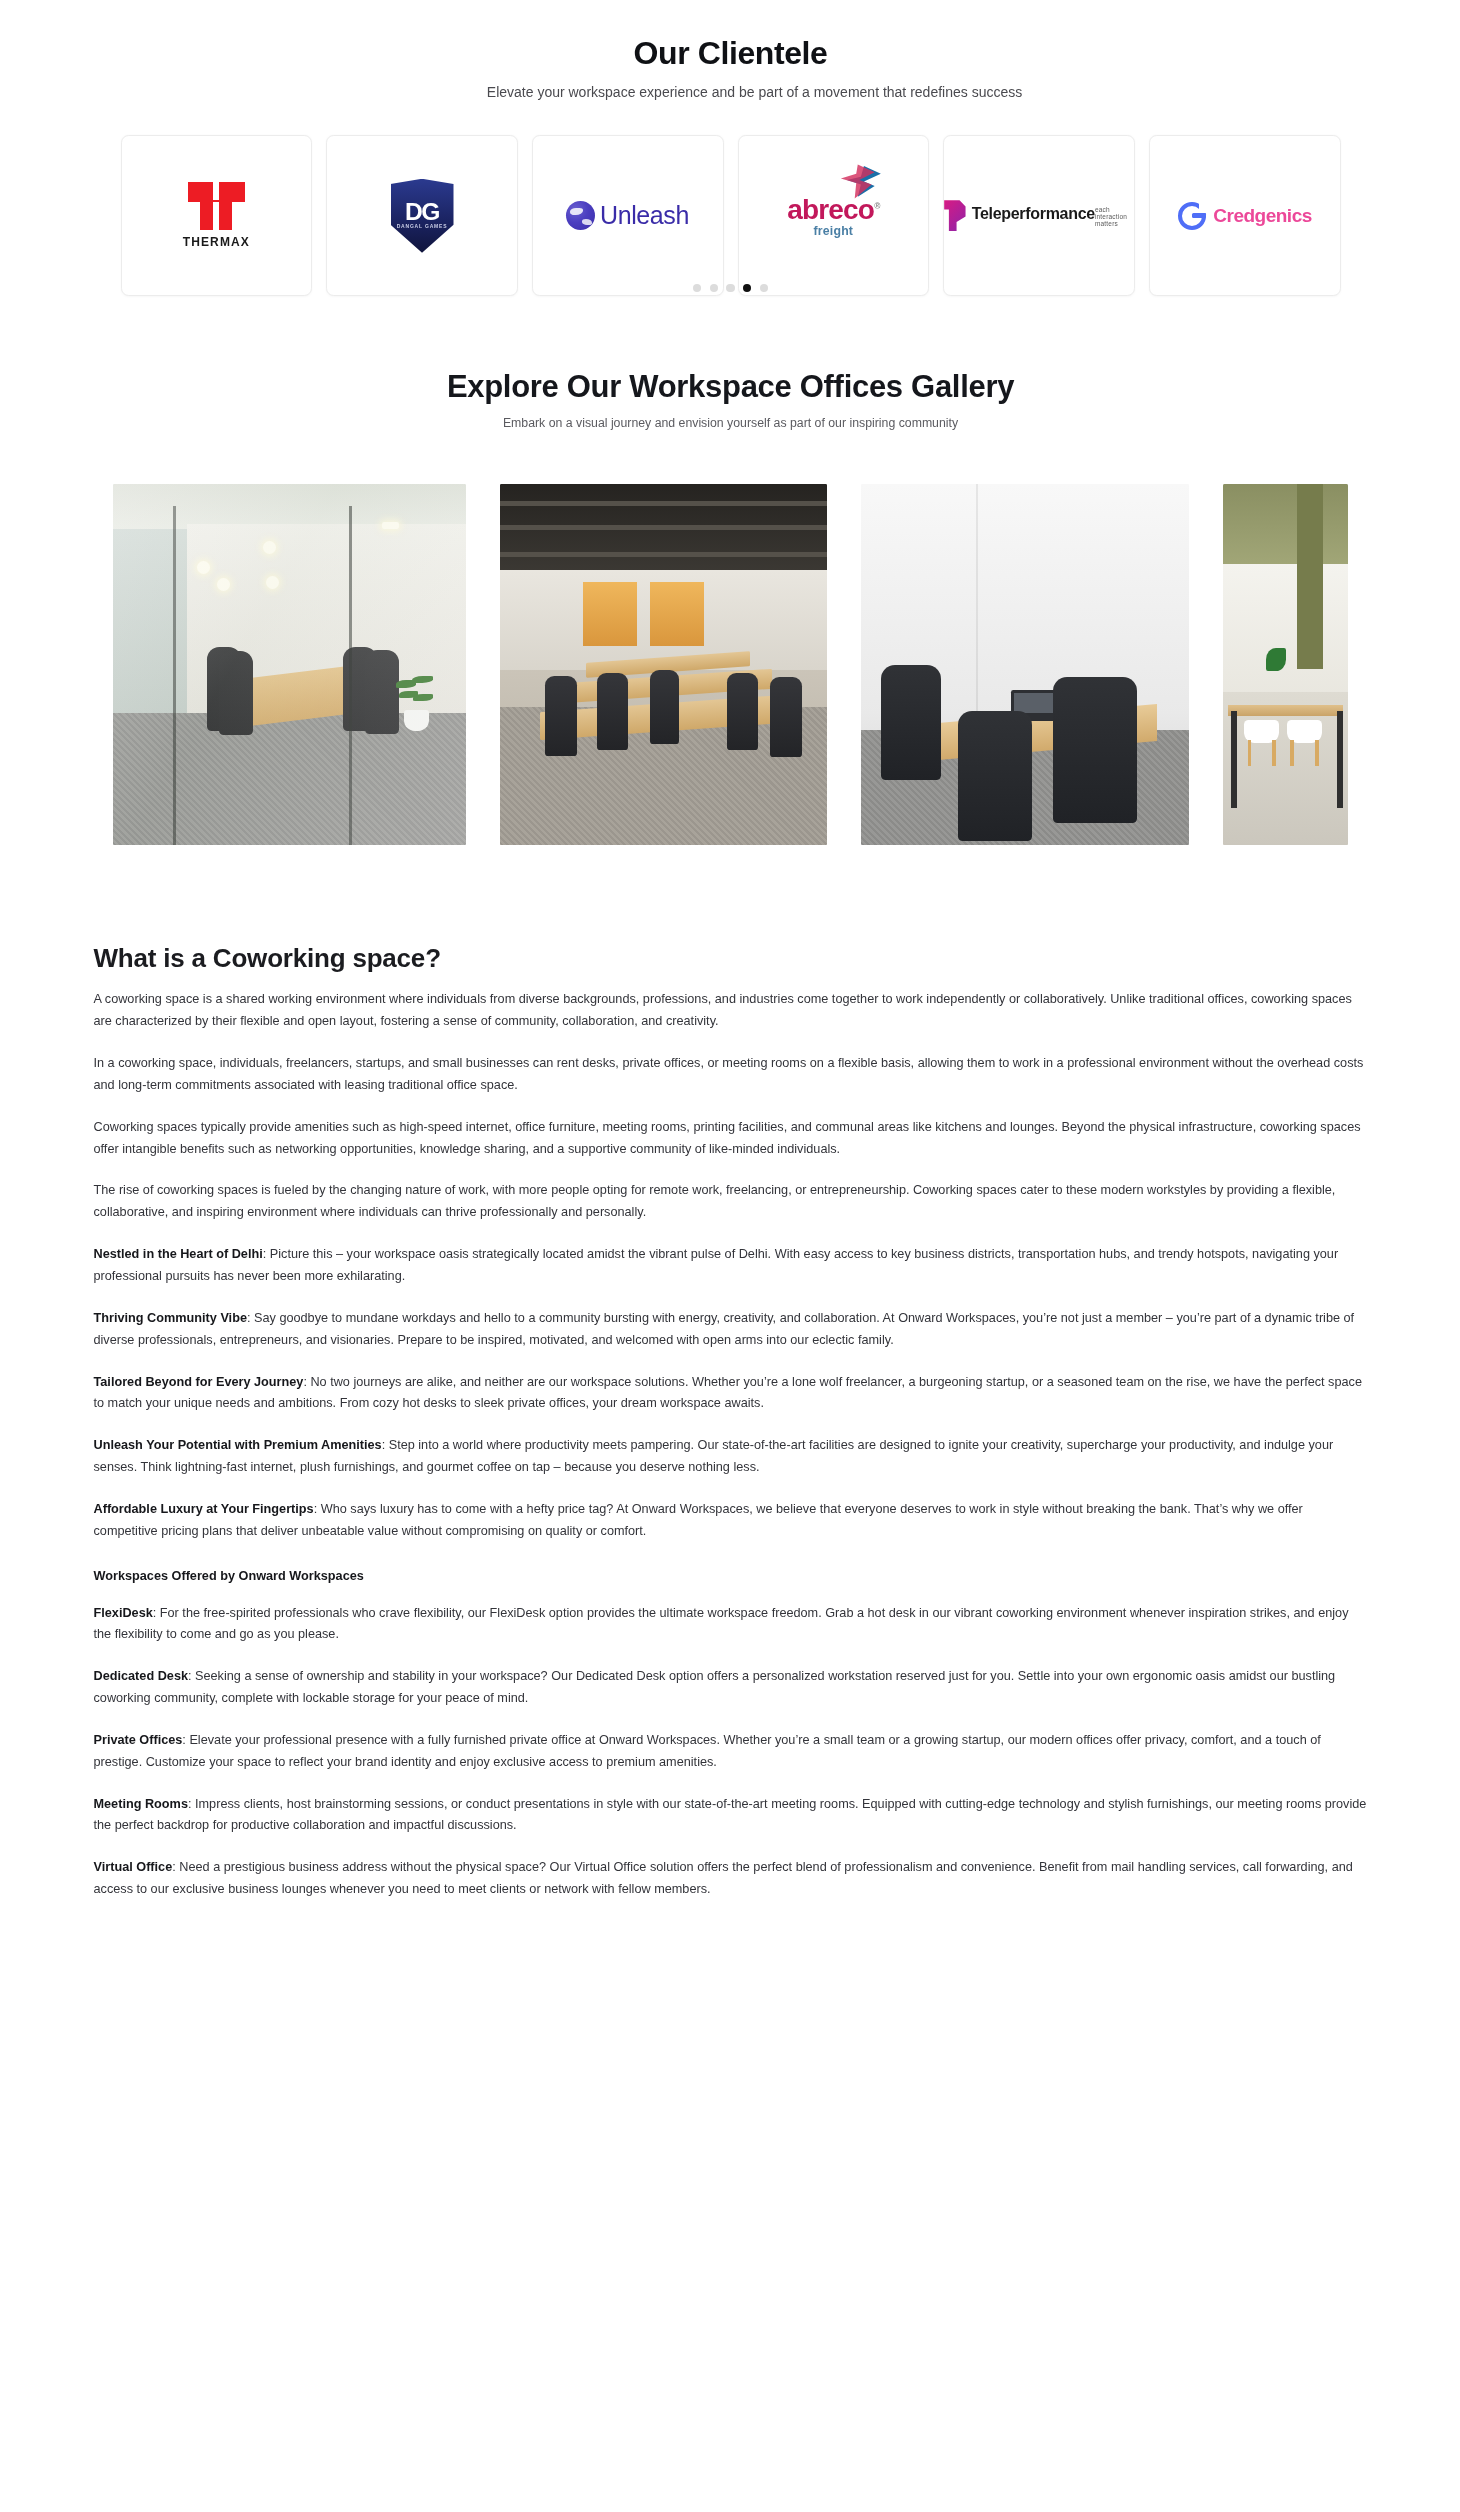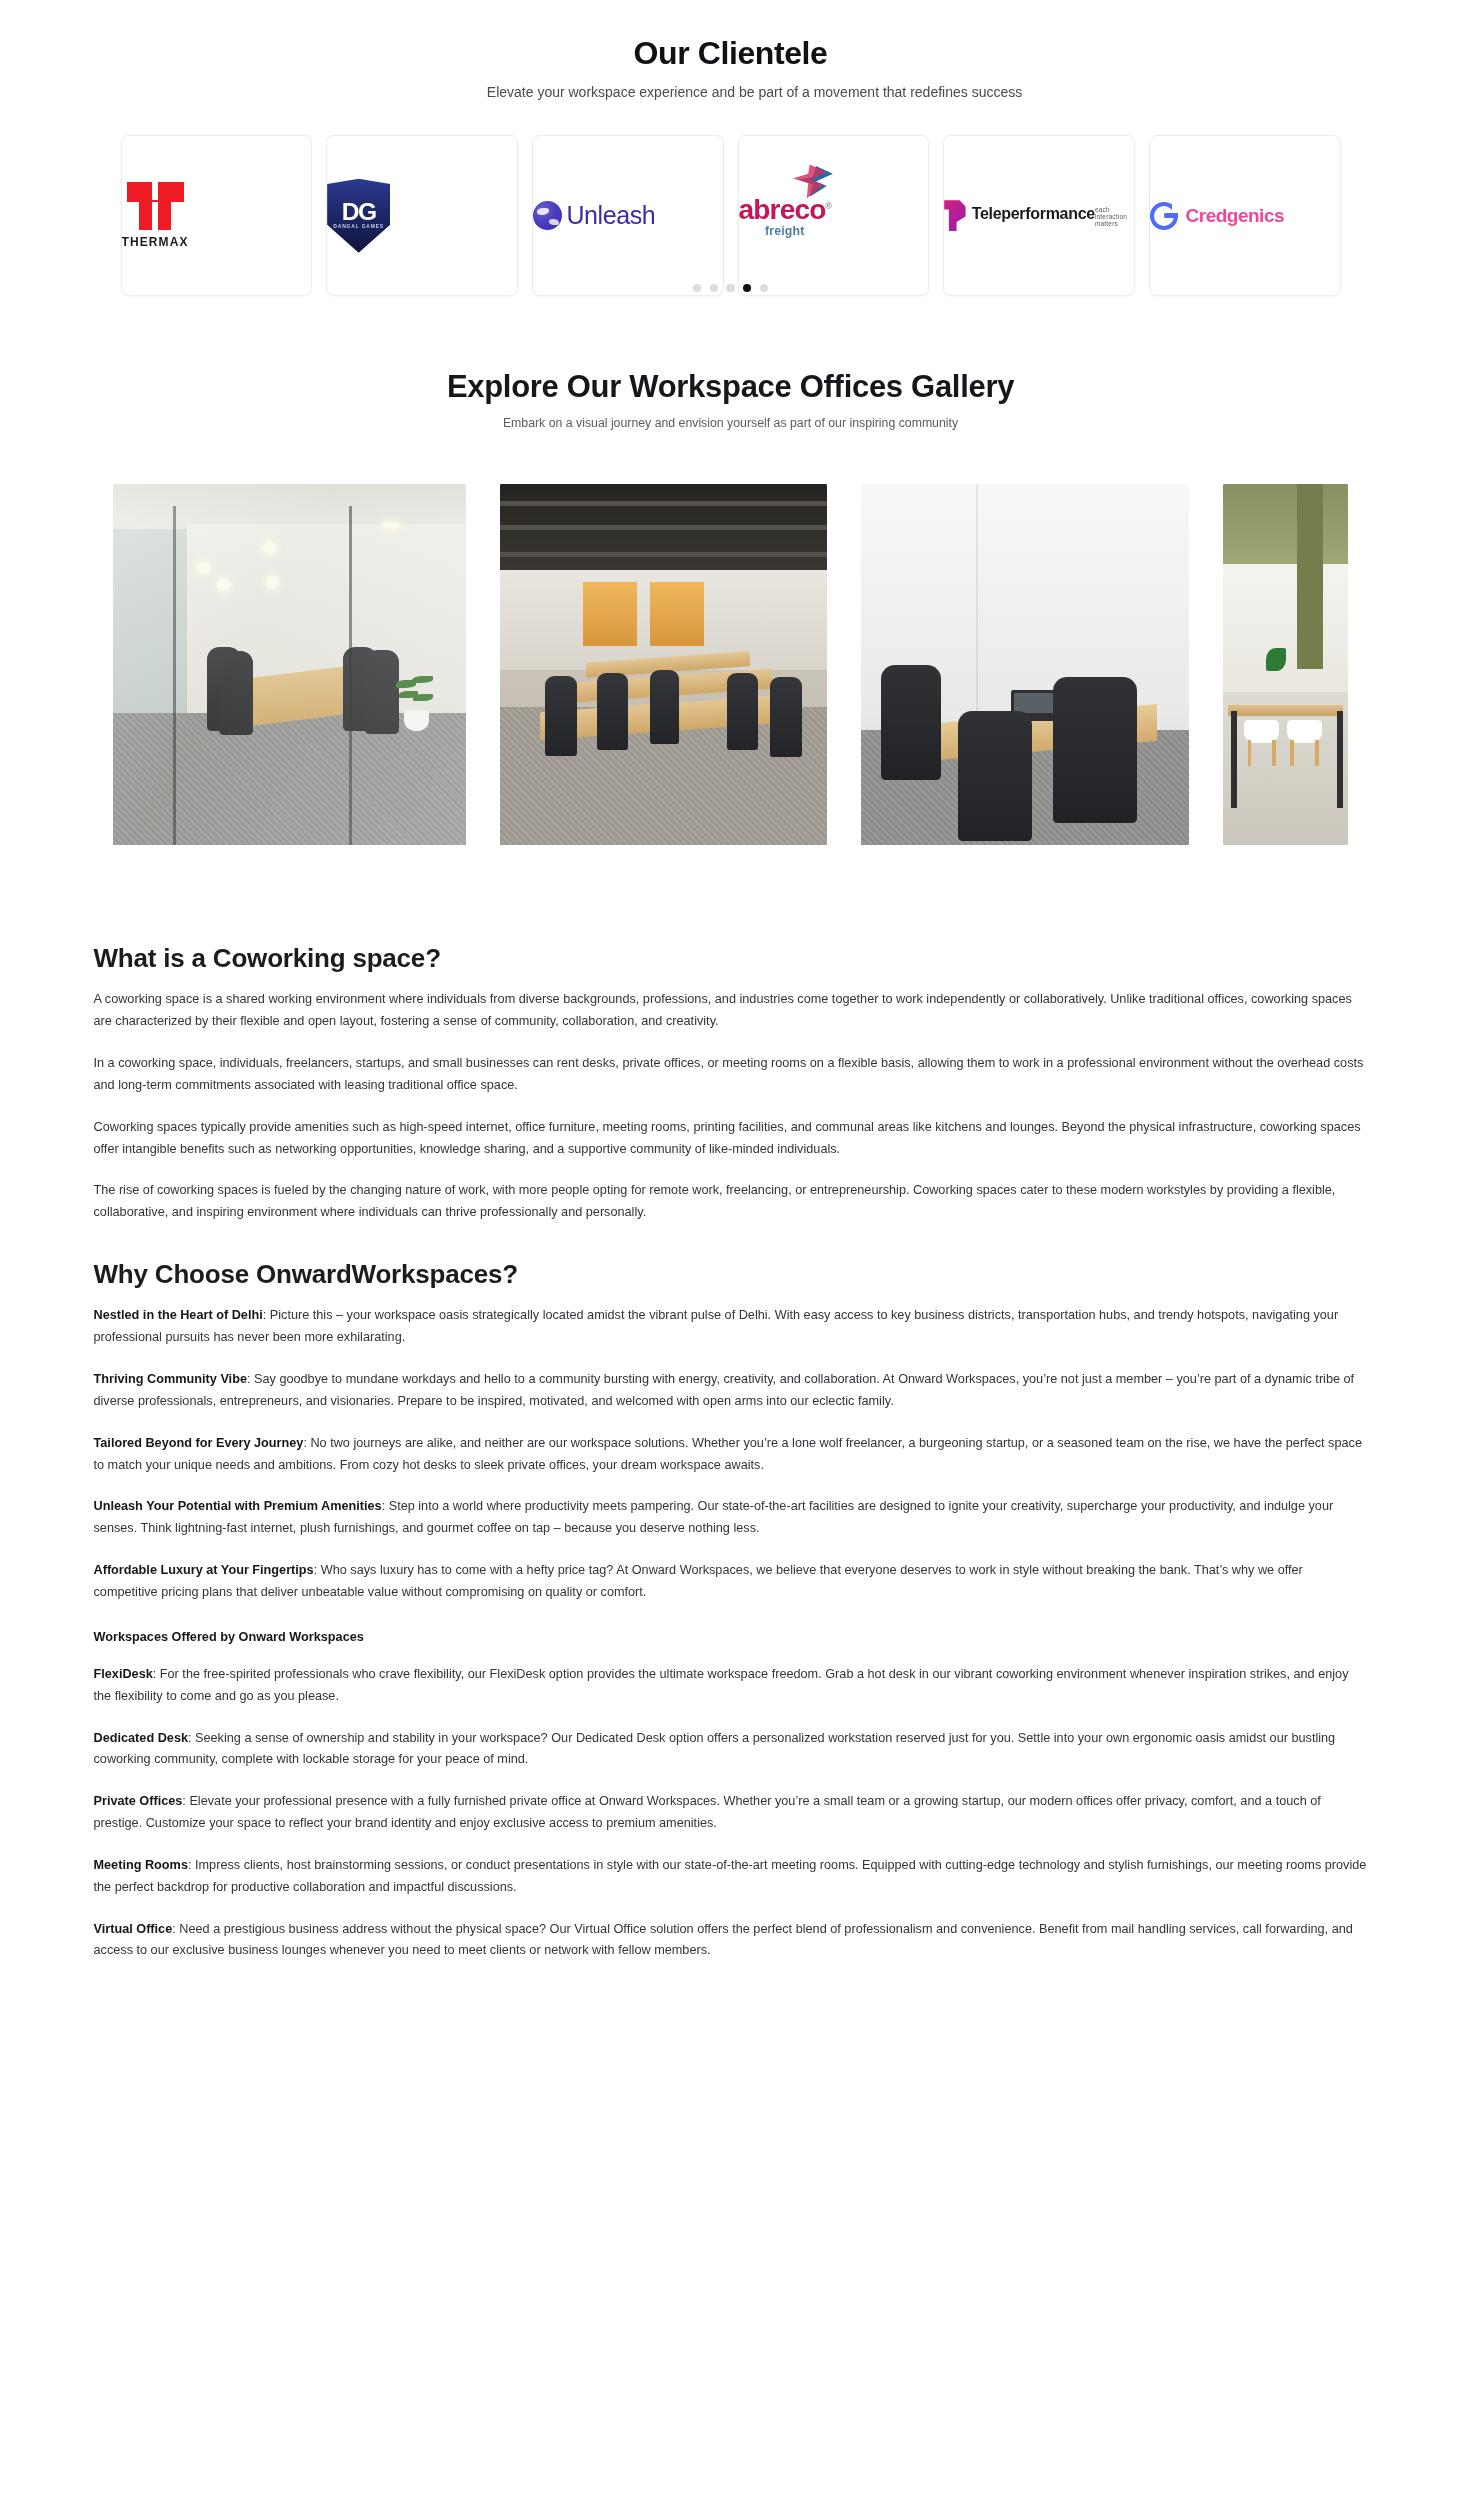--- a/index.html
+++ b/index.html
@@ -42,21 +42,21 @@
     height: 161px;
     background: #ffffff;
     border: 0.8px solid #ececec;
     border-radius: 7.7px;
     box-shadow: 0 0.8px 2.3px rgba(0,0,0,0.035);
     display: flex;
     align-items: center;
     justify-content: center;
     overflow: hidden;
   }
-  .logo-inner { width: 100%; height: 100%; display: flex; align-items: center; }
+  .logo-inner { width: 100%; height: 100%; display: flex; align-items: center; justify-content: center; }
 
   
   .thermax-wrap { display: flex; flex-direction: column; align-items: center; gap: 5.4px; }
   .thermax-mark { width: 57px; height: 48px; position: relative; }
   .thermax-mark .bar-top { position: absolute; left: 0; top: 0; width: 57px; height: 20px; background: #ed1c24; }
   .thermax-mark .leg-l { position: absolute; left: 12.3px; top: 14px; width: 13px; height: 34px; background: #ed1c24; }
   .thermax-mark .leg-r { position: absolute; left: 31px; top: 14px; width: 13px; height: 34px; background: #ed1c24; }
   .thermax-mark .notch { position: absolute; left: 25px; top: 0; width: 6.1px; height: 18.4px; background: #ffffff; }
   .thermax-word { font-size: 12px; font-weight: 700; letter-spacing: 1.1px; color: #1a1a1a; }
 
@@ -410,21 +410,20 @@
 </section>
 
 <article class="article">
 
   <h2 class="h2">What is a Coworking space?</h2>
   <p class="para">A coworking space is a shared working environment where individuals from diverse backgrounds, professions, and industries come together to work independently or collaboratively. Unlike traditional offices, coworking spaces are characterized by their flexible and open layout, fostering a sense of community, collaboration, and creativity.</p>
   <p class="para">In a coworking space, individuals, freelancers, startups, and small businesses can rent desks, private offices, or meeting rooms on a flexible basis, allowing them to work in a professional environment without the overhead costs and long-term commitments associated with leasing traditional office space.</p>
   <p class="para">Coworking spaces typically provide amenities such as high-speed internet, office furniture, meeting rooms, printing facilities, and communal areas like kitchens and lounges. Beyond the physical infrastructure, coworking spaces offer intangible benefits such as networking opportunities, knowledge sharing, and a supportive community of like-minded individuals.</p>
   <p class="para">The rise of coworking spaces is fueled by the changing nature of work, with more people opting for remote work, freelancing, or entrepreneurship. Coworking spaces cater to these modern workstyles by providing a flexible, collaborative, and inspiring environment where individuals can thrive professionally and personally.</p>
 
-  <h2 class="h2 spaced">Why Choose OnwardWorkspaces?</h2>
 
   <p class="para">
     <span class="lead">Nestled in the Heart of Delhi</span><span>: Picture this – your workspace oasis strategically located amidst the vibrant pulse of Delhi. With easy access to key business districts, transportation hubs, and trendy hotspots, navigating your professional pursuits has never been more exhilarating.</span>
   </p>
   <p class="para">
     <span class="lead">Thriving Community Vibe</span><span>: Say goodbye to mundane workdays and hello to a community bursting with energy, creativity, and collaboration. At Onward Workspaces, you’re not just a member – you’re part of a dynamic tribe of diverse professionals, entrepreneurs, and visionaries. Prepare to be inspired, motivated, and welcomed with open arms into our eclectic family.</span>
   </p>
   <p class="para">
     <span class="lead">Tailored Beyond for Every Journey</span><span>: No two journeys are alike, and neither are our workspace solutions. Whether you’re a lone wolf freelancer, a burgeoning startup, or a seasoned team on the rise, we have the perfect space to match your unique needs and ambitions. From cozy hot desks to sleek private offices, your dream workspace awaits.</span>
   </p>

